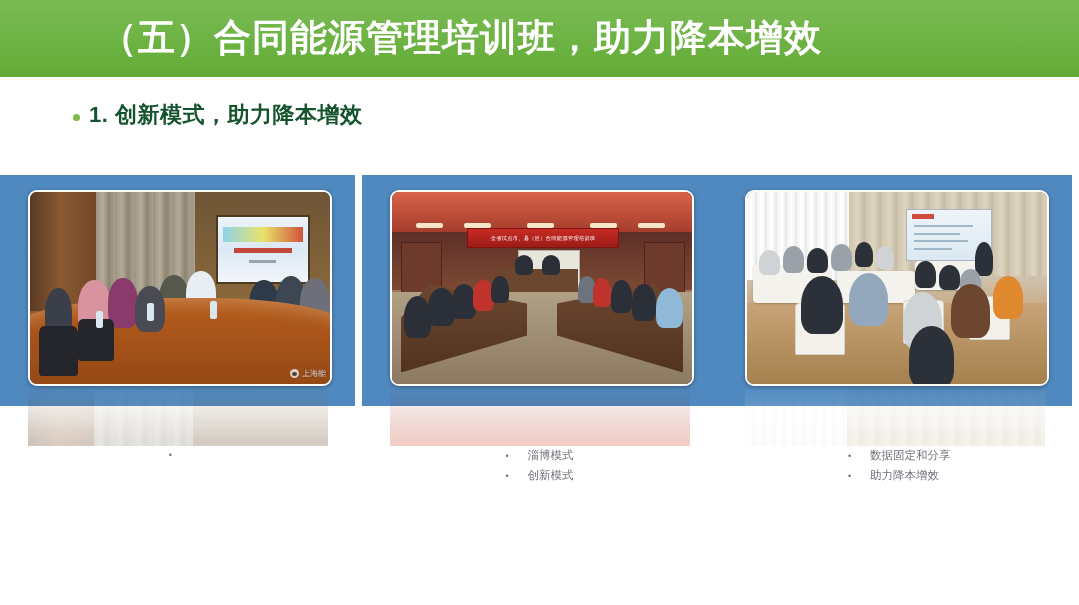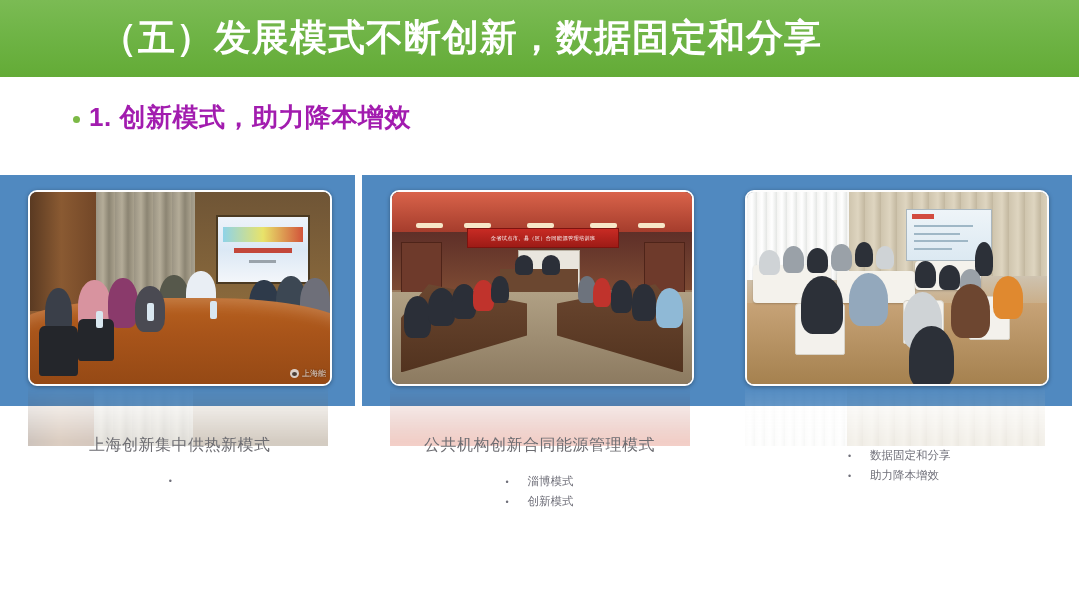--- a/index.html
+++ b/index.html
@@ -47,23 +47,23 @@
   }
   .subheading-bullet {
     width: 7px;
     height: 7px;
     border-radius: 50%;
     background: #7cb946;
     display: inline-block;
     margin-top: 4px;
   }
   .subheading-text {
-    font-size: 26px;
+    font-size: 22px;
     font-weight: bold;
-    color: #a21caf;
+    color: #14532d;
     letter-spacing: 0.5px;
     white-space: nowrap;
   }
 
   
   .panels {
     position: absolute;
     left: 0;
     top: 175px;
     width: 1079px;
@@ -270,21 +270,21 @@
     flex: 0 0 22px;
     text-align: left;
     font-size: 9px;
     color: #70707a;
   }
 </style>
 </head>
 <body>
 
 <div class="header-banner">
-  <div class="header-title">（五）发展模式不断创新，数据固定和分享</div>
+  <div class="header-title">（五）合同能源管理培训班，助力降本增效</div>
 </div>
 
 <div class="subheading">
   <span class="subheading-bullet"></span>
   <span class="subheading-text">1. 创新模式，助力降本增效</span>
 </div>
 
 <div class="panels">
 
   <div class="panel-frame p1">
@@ -427,30 +427,28 @@
       </div>
     </div>
   </div>
 
   <div class="panel-frame tailgap"></div>
 </div>
 
 <div class="captions">
 
   <div class="caption-col">
-    <div class="caption-title">上海创新集中供热新模式</div>
     <div class="caption-list">
       <div class="caption-li">
         <span class="li-bullet">•</span>
       </div>
     </div>
   </div>
 
   <div class="caption-col col2">
-    <div class="caption-title">公共机构创新合同能源管理模式</div>
     <div class="caption-list">
       <div class="caption-li">
         <span class="li-bullet">•</span>
         <span>淄博模式</span>
       </div>
       <div class="caption-li">
         <span class="li-bullet">•</span>
         <span>创新模式</span>
       </div>
     </div>

